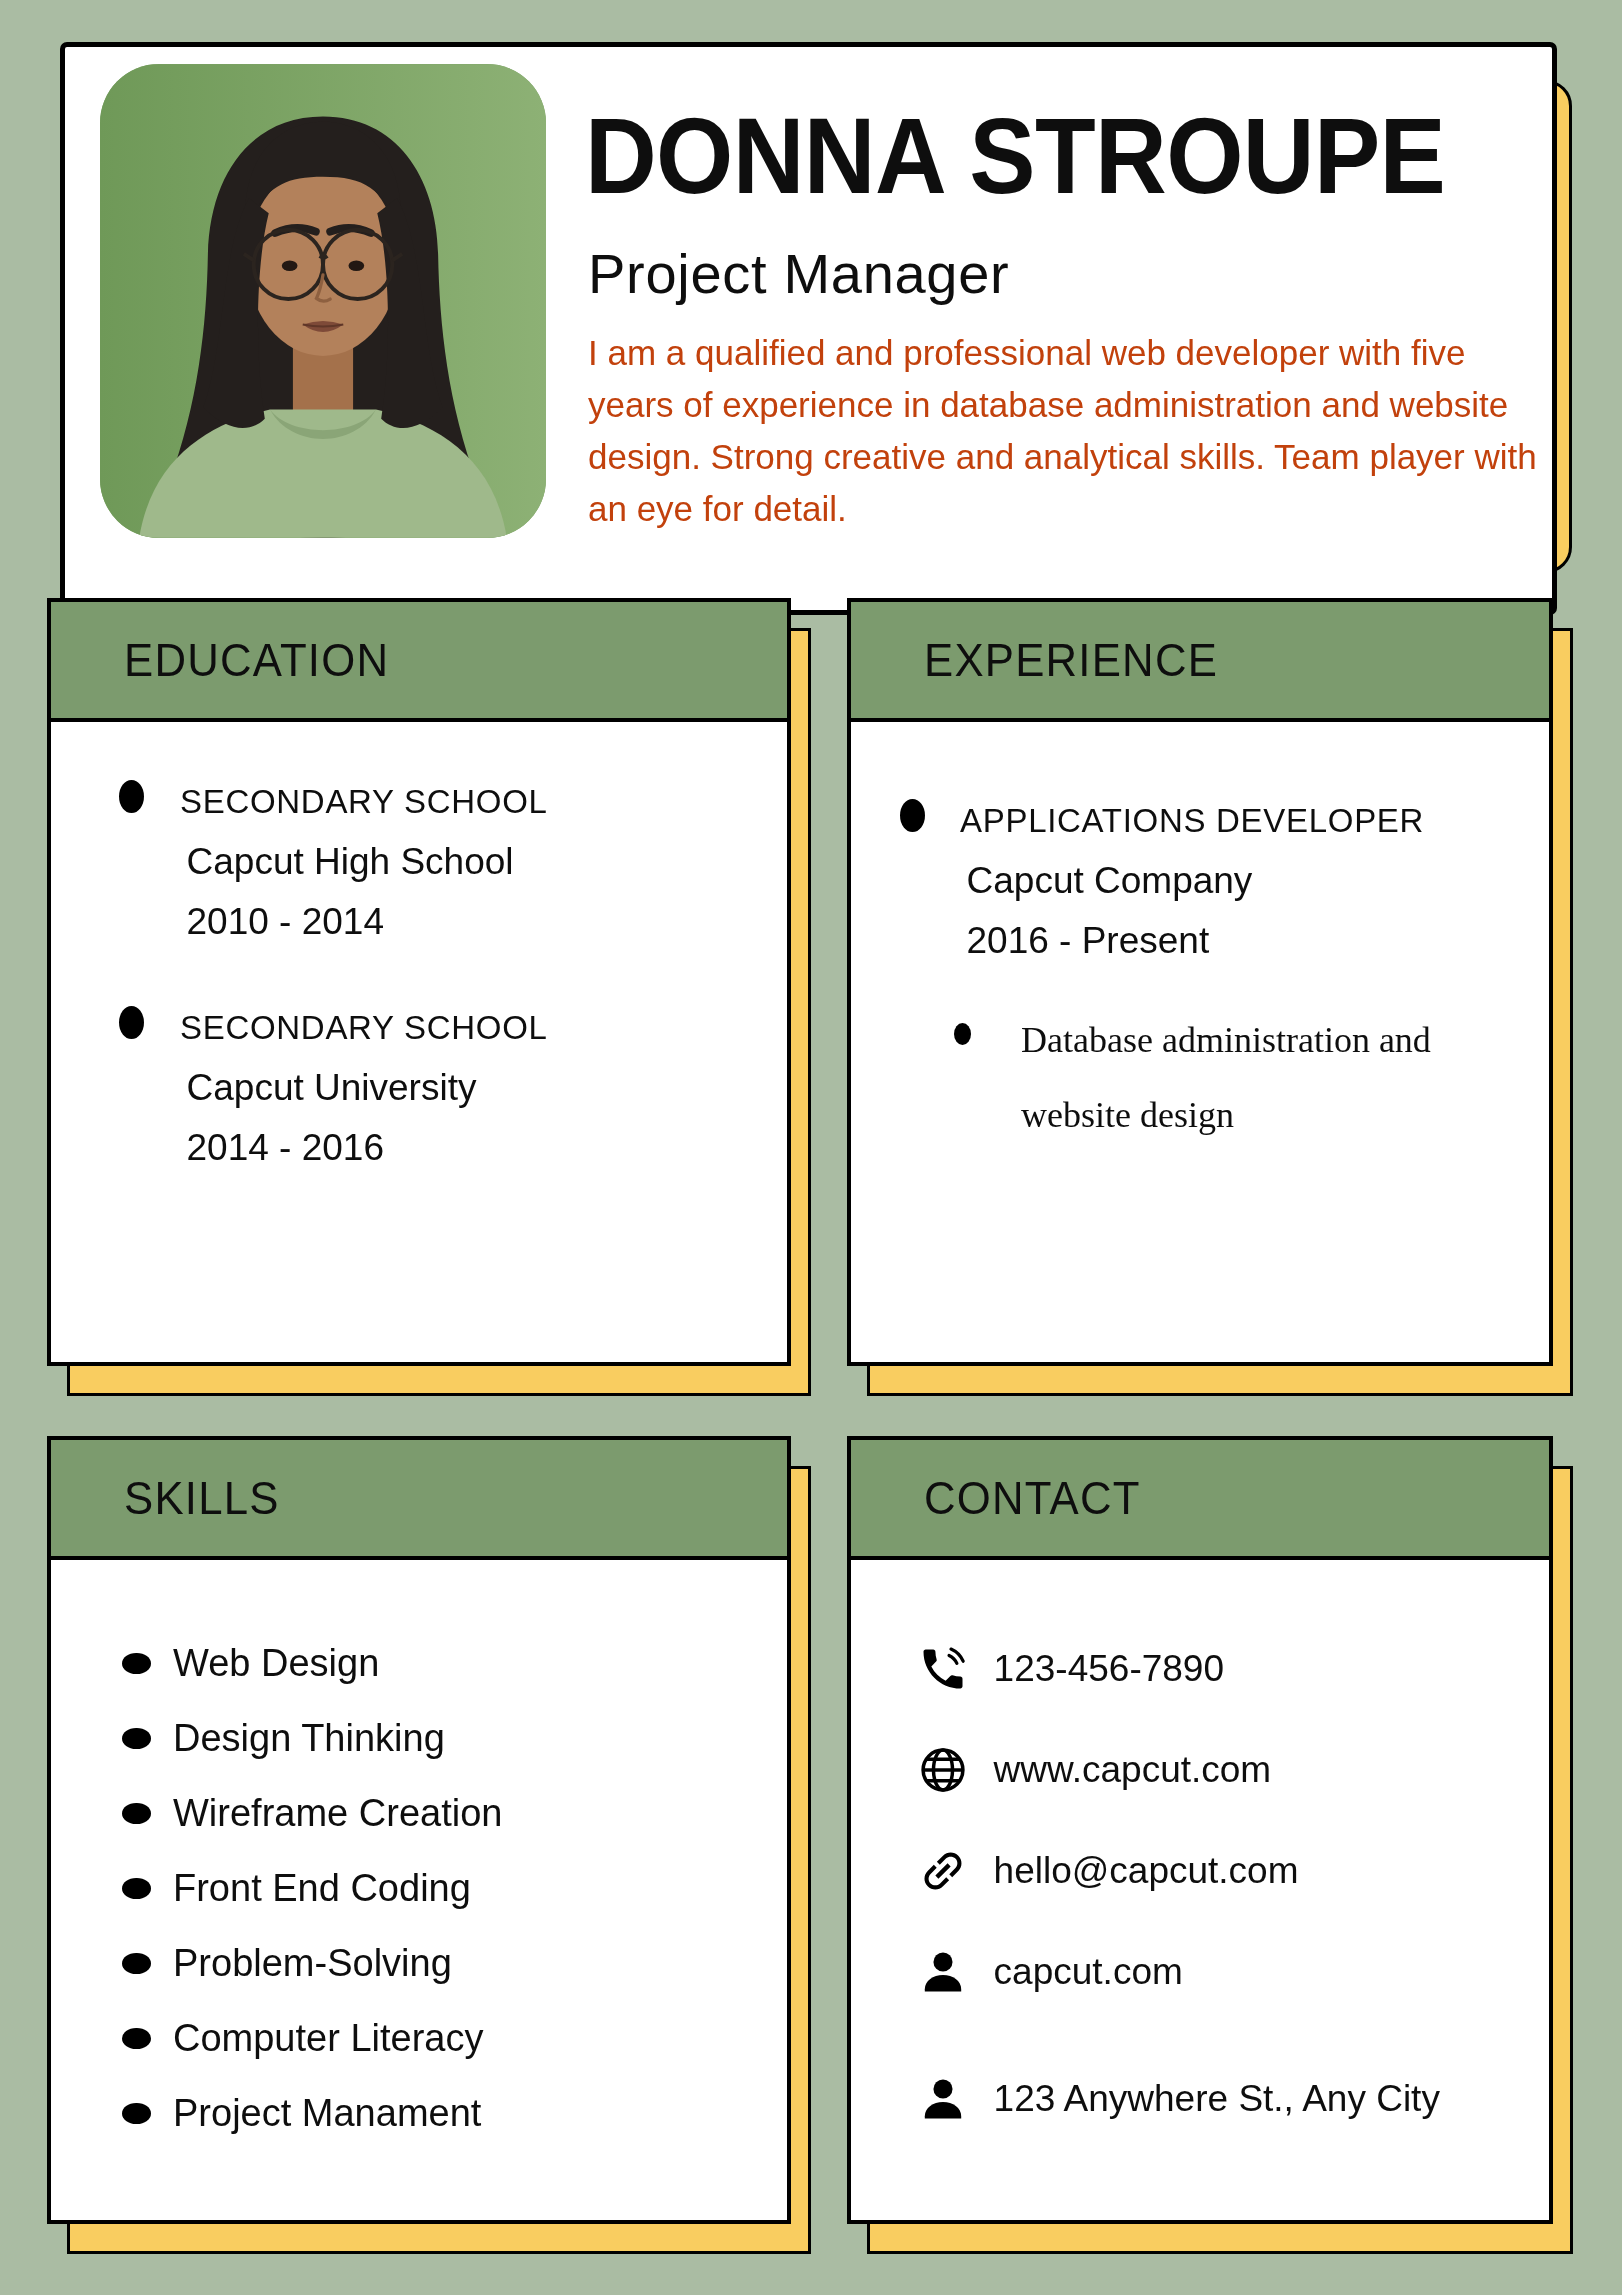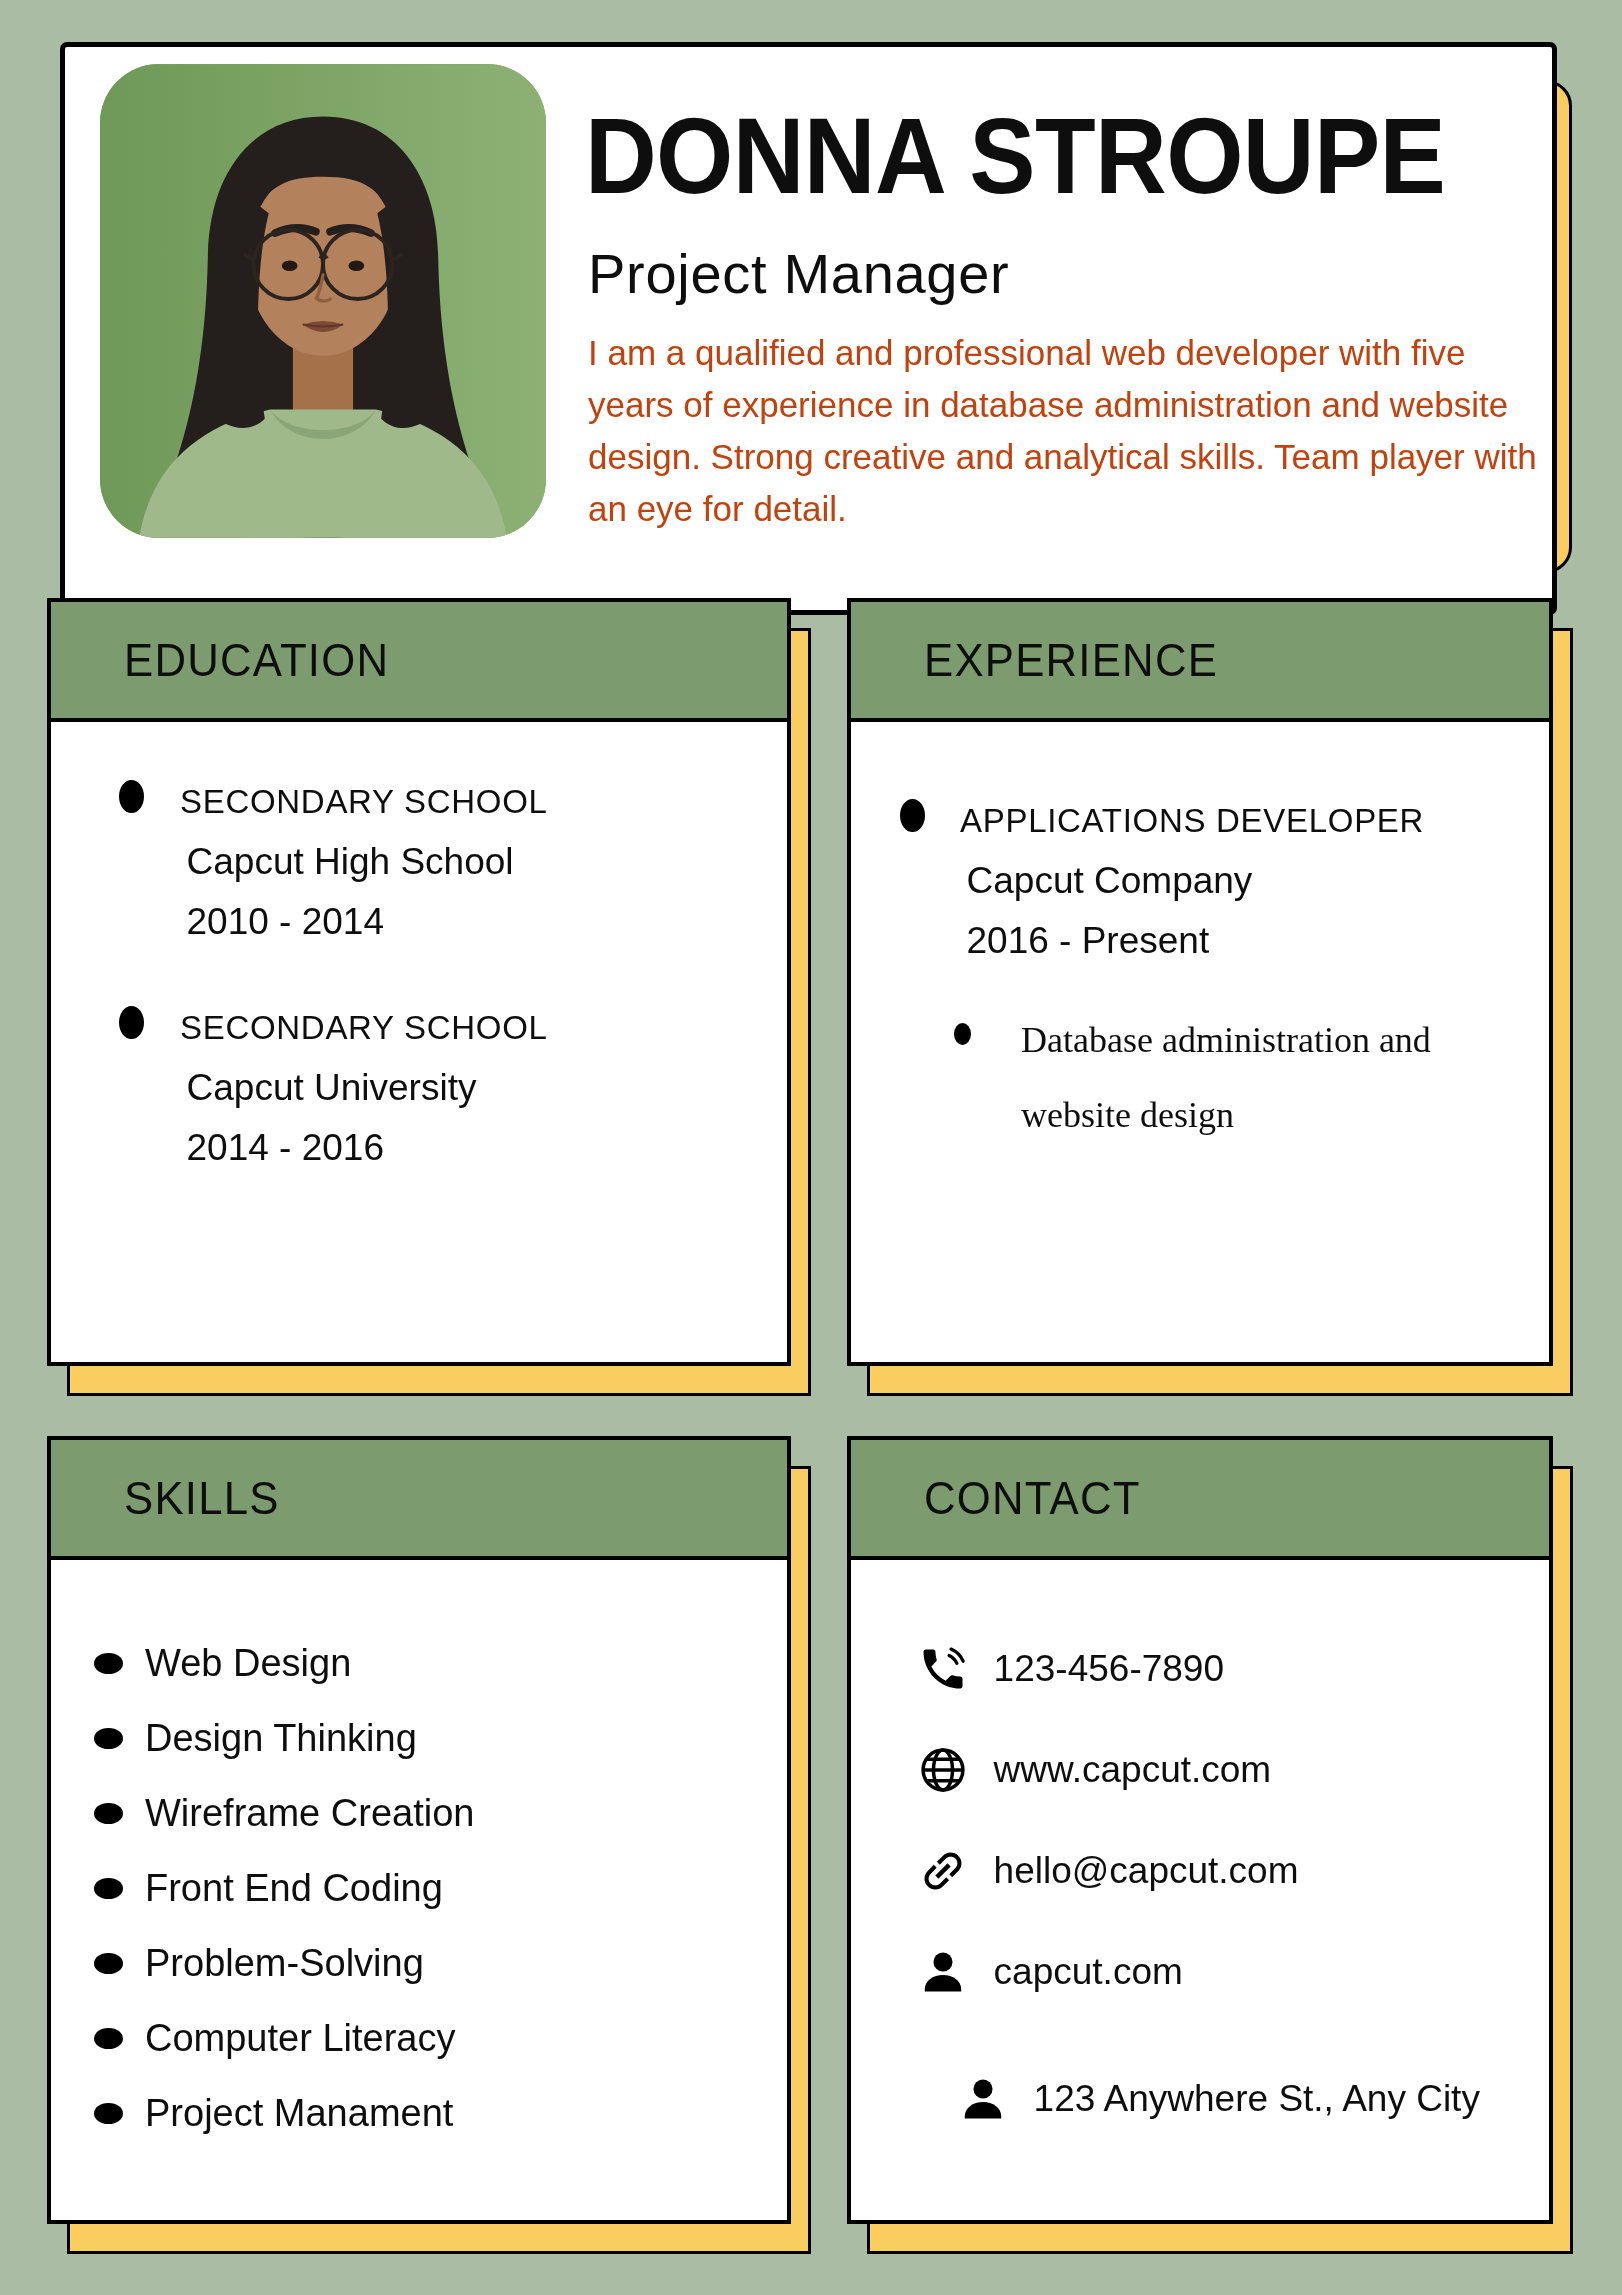--- a/index.html
+++ b/index.html
@@ -77,27 +77,27 @@
   .exp-1 { top:65px; left:49px;  } .exp-1 .entry-lines { margin-left:35px; }
 
   .sub { position:absolute; display:flex; }
   .sub .dot-s { margin-top:19.6px; }
   .sub-text { margin-left:50px; font-size:36px; line-height:75px;font-family:Liberation Serif, serif; }
   .sub-1 { top:277px; left:103px; } .sub-1 .sub-text { width:504px; }
   .sub-2 { top:440px; left:103px; } .sub-2 .sub-text { width:419px; }
 
   
   .skills-list { padding-top:62px; }
-  .skill-row { height:75px; display:flex; align-items:center; padding-left:43px; }
+  .skill-row { height:75px; display:flex; align-items:center; padding-left:71px; }
   .skill-label { margin-left:22px; font-size:38px; }
 
   
   .contact-list { padding-top:54px; }
   .contact-row { height:101px; display:flex; align-items:center; padding-left:64px; }
-  .contact-row.gap-above { margin-top:26px;margin-left:40px; }
+  .contact-row.gap-above { margin-top:26px; }
   .cicon { width:55px; height:55px; flex:none; display:flex; align-items:center; justify-content:center; }
   .cicon svg { width:52px; height:52px; }
   .contact-text { margin-left:23.6px; font-size:37px; }
 </style>
 </head>
 <body>
 
 <div class="page">
 
   <div class="header-shadow"></div>

